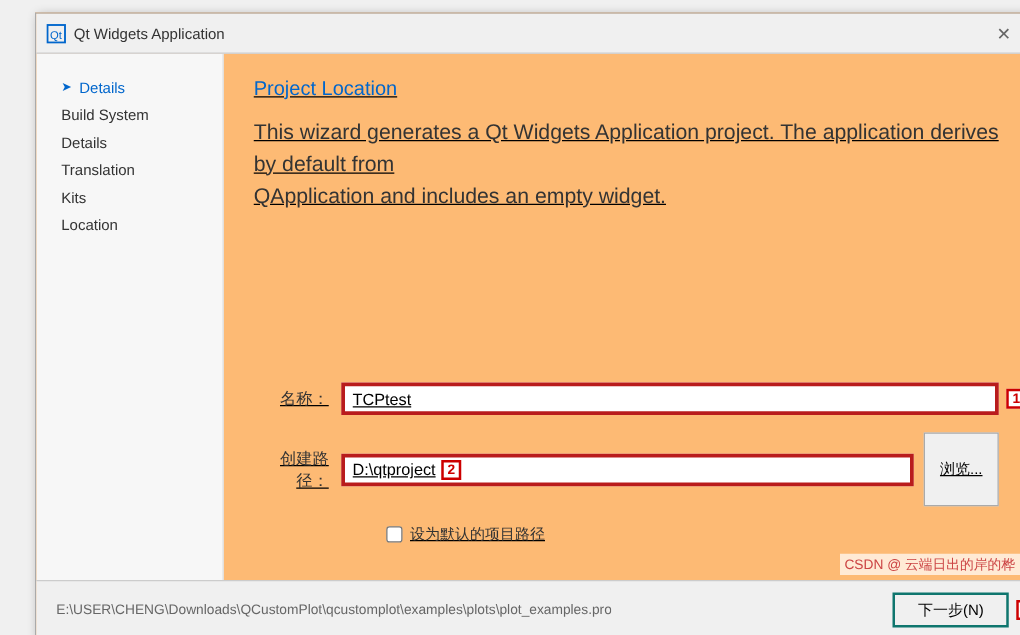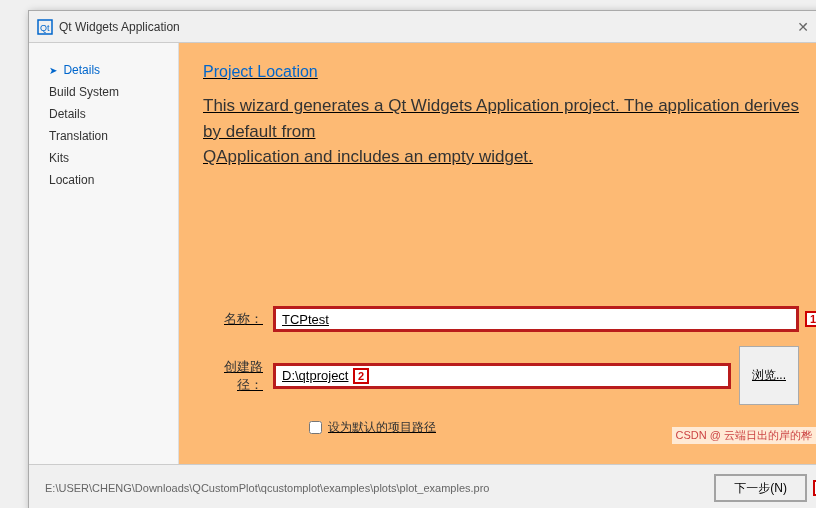--- a/index.html
+++ b/index.html
@@ -214,41 +214,41 @@
     .footer-btn {
       padding: 4px 18px;
       border: 1px solid #aaa;
       background: #f0f0f0;
       font-size: 12px;
       cursor: pointer;
       height: 28px;
     }
 
     .footer-btn.primary {
-      border: 2px solid #a3a3a3;
+      border: 2px solid #0f766e;
     }
 
     
     .annotation {
       position: absolute;
       border: 2px solid #cc0000;
       color: #cc0000;
       font-size: 11px;
       font-weight: bold;
       background: white;
       width: 16px;
       height: 16px;
       display: flex;
       align-items: center;
       justify-content: center;
     }
 
     .watermark {
       position: absolute;
-      bottom: 64px;
+      bottom: 48px;
       right: 0;
       font-size: 11px;
       color: #cc4444;
       background: rgba(255,255,255,0.7);
       padding: 1px 4px;
       z-index: 10;
     }
   </style>
 </head>
 <body>

